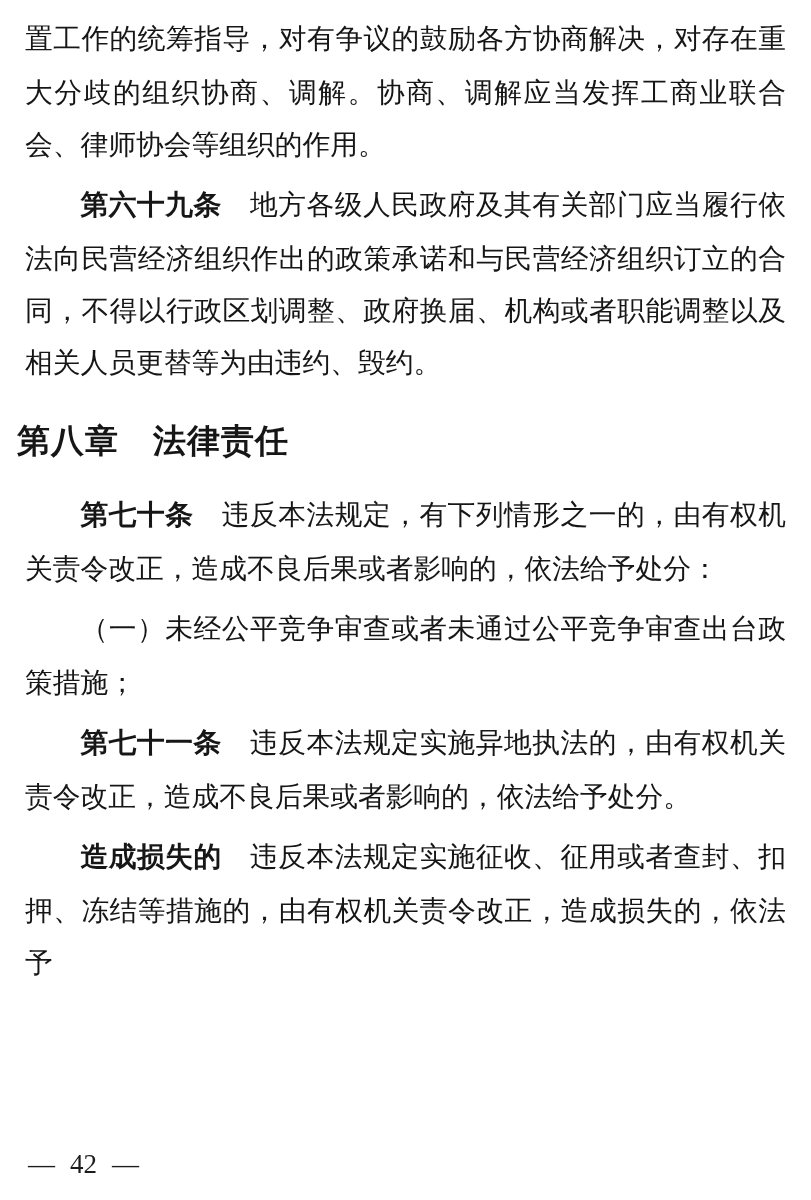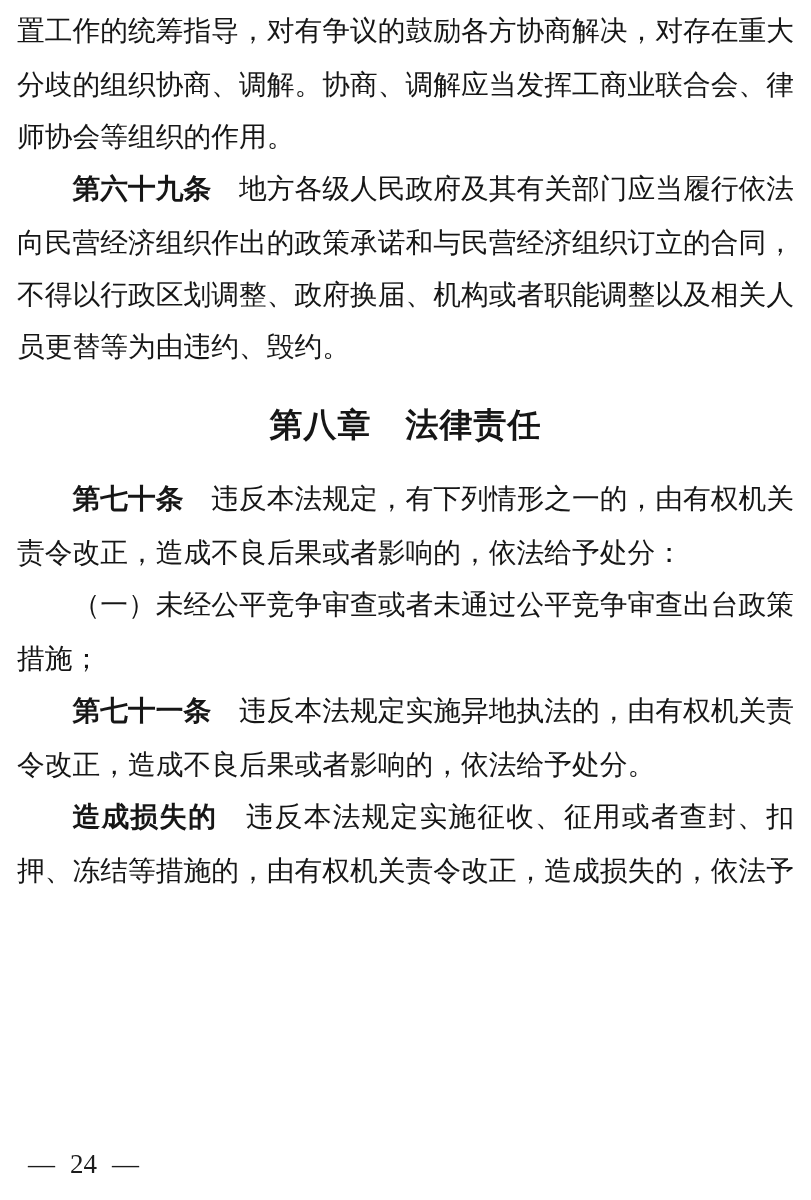--- a/index.html
+++ b/index.html
@@ -24,38 +24,38 @@
     position: absolute;
     left: 17px;
     top: 5px;
     width: 777px;
     font-size: 27.75px;
     line-height: 52px;
     text-align: justify;
     letter-spacing: 0;
   }
   p.para {
-    margin: 0;
+    margin: 8px;
     padding: 0;
     text-indent: 2em;
   }
   p.para.no-indent {
     text-indent: 0;
   }
   .art-num {
     font-weight: 700;
     font-family: Liberation Mono, monospace;
   }
   h1.chapter-heading {
     margin: 26px 0 22px 0;
     padding: 0;
     font-size: 33px;
     line-height: 52px;
     font-weight: 700;
-    text-align: center;
+    text-align: left;
     text-indent: 0;
     font-family: "Liberation Sans", "DejaVu Sans", sans-serif;
     letter-spacing: 1px;
   }
   .footer {
     position: absolute;
     left: 28px;
     top: 1148px;
     display: flex;
     align-items: center;
@@ -85,17 +85,17 @@
 
 
     <p class="para"><span class="art-num">第七十一条</span><span>　违反本法规定实施异地执法的，由有权机关责令改正，造成不良后果或者影响的，依法给予处分。</span></p>
 
     <p class="para"><span class="art-num">造成损失的</span><span>　违反本法规定实施征收、征用或者查封、扣押、冻结等措施的，由有权机关责令改正，造成损失的，依法予</span></p>
 
   </div>
 
   <div class="footer">
     <span>—</span>
-    <span>24</span>
+    <span>42</span>
     <span>—</span>
   </div>
 
 </div>
 
 </body></html>

